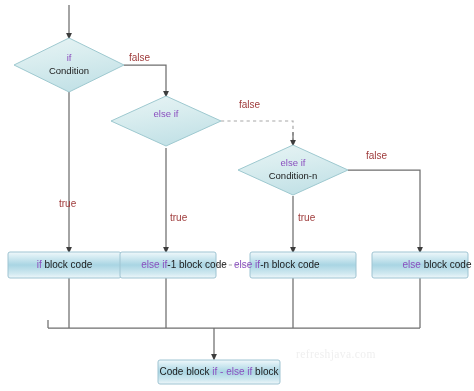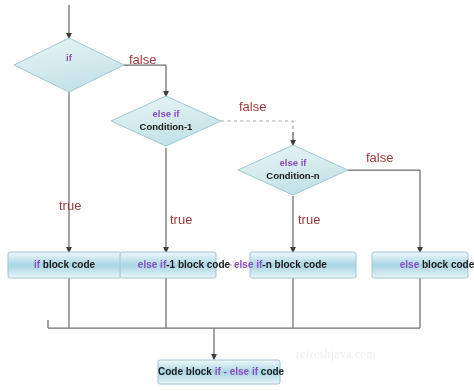--- a/index.html
+++ b/index.html
@@ -20,39 +20,38 @@
     left: 0;
     top: 0;
     width: 474px;
     height: 391px;
   }
   .node-text {
     position: absolute;
     text-align: center;
     pointer-events: none;
     white-space: nowrap;
-    font-weight: bold;
   }
   .diamond-label {
     font-size: 9.5px;
     line-height: 12.5px;
   }
   .kw {
     color: #8a4fbf;
   }
   .plain {
     color: #1a1a1a;
   }
   .box-label {
     font-size: 10px;
     color: #1a1a1a;
   }
   .edge-label {
     position: absolute;
-    font-size: 13px;
+    font-size: 10px;
     color: #9e3a3a;
     white-space: nowrap;
   }
   .watermark {
     position: absolute;
     font-family: "Liberation Serif", serif;
     font-size: 11.5px;
     color: #efefef;
     letter-spacing: 0.4px;
     white-space: nowrap;
@@ -124,25 +123,25 @@
       <rect x="8" y="252" width="113" height="26" rx="2"></rect>
       <rect x="120" y="252" width="96" height="26" rx="2"></rect>
       <rect x="250" y="252" width="106" height="26" rx="2"></rect>
       <rect x="372" y="252" width="96" height="26" rx="2"></rect>
       <rect x="158" y="360" width="122" height="24" rx="2"></rect>
     </g>
   </svg>
 
   <div class="node-text diamond-label" style="left:14px; top:52px; width:110px;">
     <div><span class="kw">if</span></div>
+    <div><span class="plain">Condition</span></div>
   </div>
 
   <div class="node-text diamond-label" style="left:111px; top:108px; width:110px;">
     <div><span class="kw">else if</span></div>
-    <div><span class="plain">Condition-1</span></div>
   </div>
 
   <div class="node-text diamond-label" style="left:238px; top:157px; width:110px;">
     <div><span class="kw">else if</span></div>
     <div><span class="plain">Condition-n</span></div>
   </div>
 
   <div class="edge-label" style="left:129px; top:52px;">false</div>
   <div class="edge-label" style="left:239px; top:99px;">false</div>
   <div class="edge-label" style="left:366px; top:150px;">false</div>
@@ -161,18 +160,18 @@
 
   <div class="node-text box-label" style="left:234px; top:259px; width:84px;">
     <span class="kw">else if</span><span class="plain">-n block code</span>
   </div>
 
   <div class="node-text box-label" style="left:372px; top:259px; width:106px;padding-left:12px;">
     <span class="kw">else</span><span class="plain"> block code</span>
   </div>
 
   <div class="node-text box-label" style="left:158px; top:366px; width:122px;">
-    <span class="plain">Code block </span><span class="kw">if</span><span class="kw"> - </span><span class="kw">else if</span><span class="plain"> code</span>
+    <span class="plain">Code block </span><span class="kw">if</span><span class="kw"> - </span><span class="kw">else if</span><span class="plain"> block</span>
   </div>
 
   <div class="watermark" style="left:296px; top:348px;">refreshjava.com</div>
 
 </div>
 
 </body></html>

